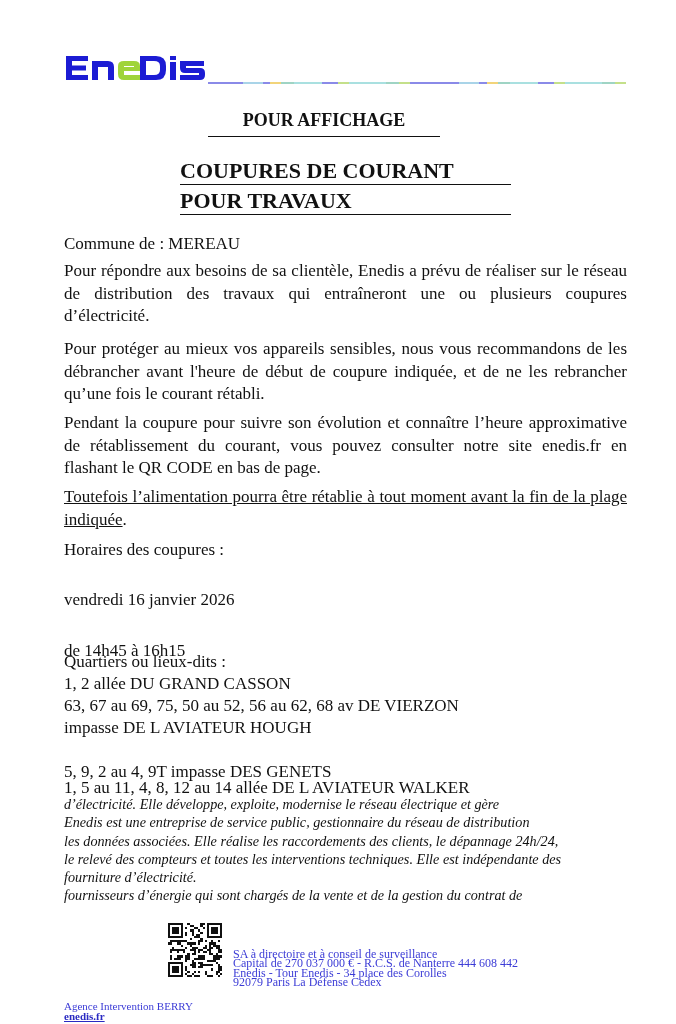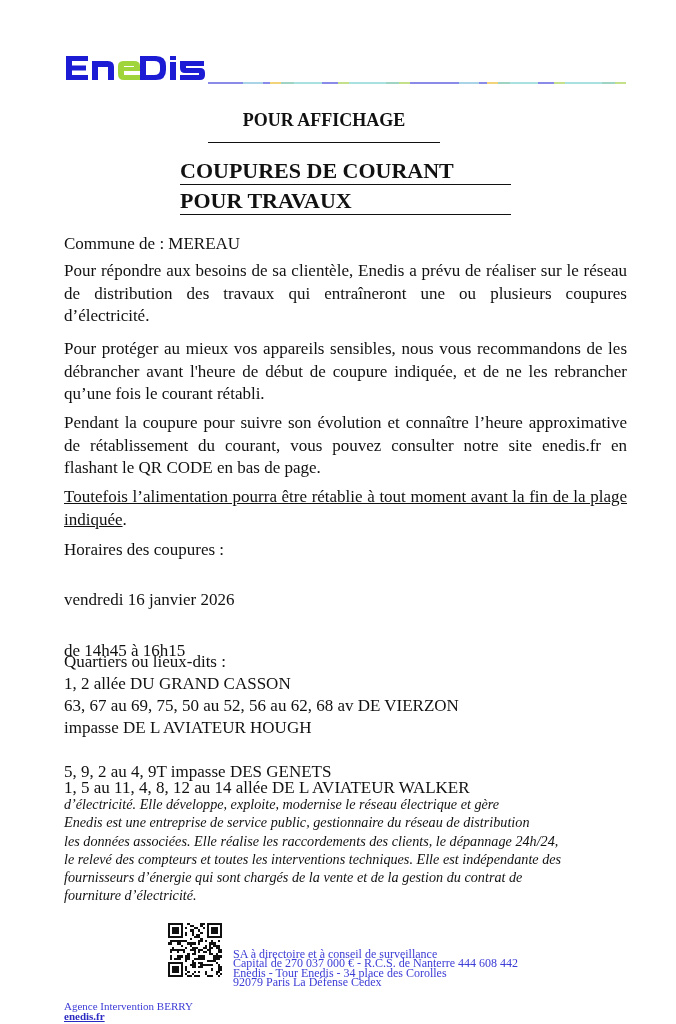--- a/index.html
+++ b/index.html
@@ -4,21 +4,21 @@
 <style>
   html, body { margin: 0; padding: 0; background: #ffffff; }
   body { width: 676px; height: 1024px; position: relative; overflow: hidden; font-family: "Liberation Serif", "DejaVu Serif", serif; color: #111; }
 
   .logo { position: absolute; left: 64px; top: 52px; width: 145px; height: 32px; }
   .logo svg { width: 145px; height: 32px; display: block; }
 
   .colorbar { position: absolute; left: 208px; top: 82px; width: 418px; height: 2px; display: flex; }
   .colorbar span { display: block; height: 2px; }
 
-  .title-small { position: absolute; left: 208px; top: 110px; width: 232px; text-align: center; font-weight: bold; font-size: 18px; border-bottom: 1.5px solid #111; padding-bottom: 11px; line-height: 21px; }
+  .title-small { position: absolute; left: 208px; top: 110px; width: 232px; text-align: center; font-weight: bold; font-size: 18px; border-bottom: 1.5px solid #111; padding-bottom: 5px; line-height: 21px; }
   .title-main { position: absolute; left: 180px; width: 331px; text-align: left; font-weight: bold; font-size: 22px; border-bottom: 1.5px solid #111; line-height: 26px; }
   .title-main.l1 { top: 158px; }
   .title-main.l2 { top: 188px; }
 
   .body { position: absolute; left: 64px; width: 563px; font-size: 17px; line-height: 22.5px; }
   .justify { text-align: justify; text-align-last: left; }
   .u { text-decoration: underline; }
 
   .italic { position: absolute; left: 64px; top: 795px; width: 565px; font-style: italic; font-size: 14.2px; line-height: 18.3px; }
 
@@ -92,22 +92,22 @@
 <div class="body" style="top:695px;">63, 67 au 69, 75, 50 au 52, 56 au 62, 68 av DE VIERZON</div>
 <div class="body" style="top:717px;">impasse DE L AVIATEUR HOUGH</div>
 <div class="body" style="top:735px;margin-top:42px;">1, 5 au 11, 4, 8, 12 au 14 allée DE L AVIATEUR WALKER</div>
 <div class="body" style="top:761px;">5, 9, 2 au 4, 9T impasse DES GENETS</div>
 
 <div class="italic">
   <div>d’électricité. Elle développe, exploite, modernise le réseau électrique et gère</div>
   <div>Enedis est une entreprise de service public, gestionnaire du réseau de distribution</div>
   <div>les données associées. Elle réalise les raccordements des clients, le dépannage 24h/24,</div>
   <div>le relevé des compteurs et toutes les interventions techniques. Elle est indépendante des</div>
+  <div>fourniture d’électricité.</div>
   <div>fournisseurs d’énergie qui sont chargés de la vente et de la gestion du contrat de</div>
-  <div>fourniture d’électricité.</div>
 </div>
 
 <div class="agency">
   <div>Agence Intervention BERRY</div>
   <div class="link">enedis.fr</div>
 </div>
 
 <div class="qr">
   <svg id="qr" viewBox="0 0 25 25" width="54" height="54" shape-rendering="crispEdges">
       <rect x="9" y="0" width="1" height="1" fill="#111"></rect>

